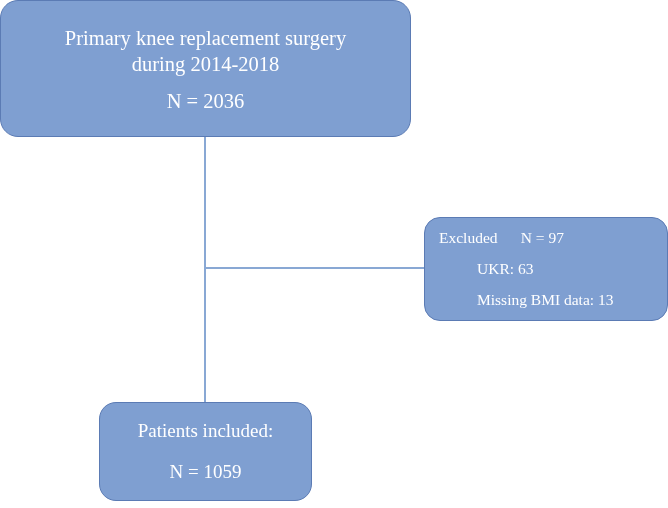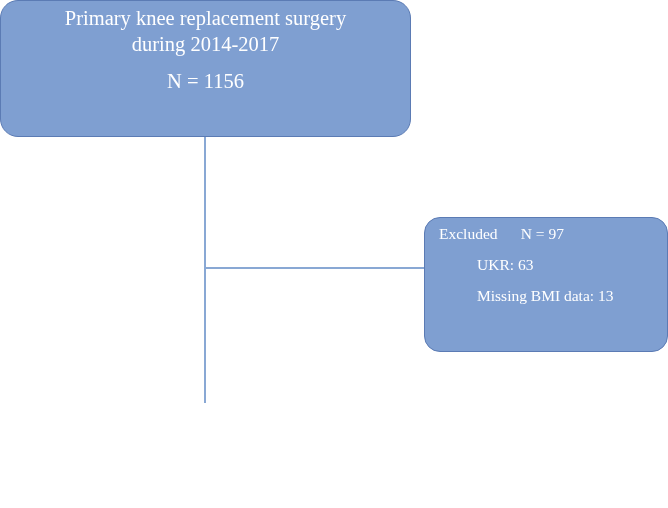--- a/index.html
+++ b/index.html
@@ -27,20 +27,21 @@
   
   .flow-box {
     position: absolute;
     box-sizing: border-box;
     background: #7f9fd1;
     border: 1.5px solid #5b7bb4;
     border-radius: 18px;
     color: #ffffff;
     display: flex;
     flex-direction: column;
+    justify-content: center;
     -webkit-font-smoothing: antialiased;
   }
 
   .box-line {
     display: block;
     white-space: pre;
     line-height: 1.28;
   }
 
   
@@ -54,21 +55,21 @@
     font-size: 20.5px;
     padding: 4px 16px 2px 16px;
   }
   #box-source .box-line.spaced { margin-top: 11px; }
 
   
   #box-excluded {
     left: 424px;
     top: 217px;
     width: 244px;
-    height: 135px;
+    height: 104px;
     align-items: flex-start;
     text-align: left;
     font-size: 15.5px;
     padding: 6px 0 6px 14px;
     border-radius: 16px;
   }
   #box-excluded .box-line { margin: 0; }
   #box-excluded .line-2,
   #box-excluded .line-3 { margin-top: 11px; padding-left: 38px; }
 
@@ -92,24 +93,28 @@
 <div id="canvas">
 
   <div class="connector vertical" style="left:204px; top:136px; height:133px;"></div>
 
   <div class="connector horizontal" style="left:204px; top:267px; width:221px;"></div>
 
   <div class="connector vertical" style="left:204px; top:267px; height:136px;"></div>
 
   <div class="flow-box" id="box-source">
     <span class="box-line line-1">Primary knee replacement surgery</span>
-    <span class="box-line line-2">during 2014-2017</span>
-    <span class="box-line line-3 spaced">N = 1156</span>
+    <span class="box-line line-2">during 2014-2018</span>
+    <span class="box-line line-3 spaced">N = 2036</span>
   </div>
 
   <div class="flow-box" id="box-excluded">
     <span class="box-line line-1">Excluded      N = 97</span>
     <span class="box-line line-2">UKR: 63</span>
     <span class="box-line line-3">Missing BMI data: 13</span>
   </div>
 
+  <div class="flow-box" id="box-included">
+    <span class="box-line line-1">Patients included:</span>
+    <span class="box-line line-2 spaced">N = 1059</span>
+  </div>
 
 </div>
 
 </body></html>

